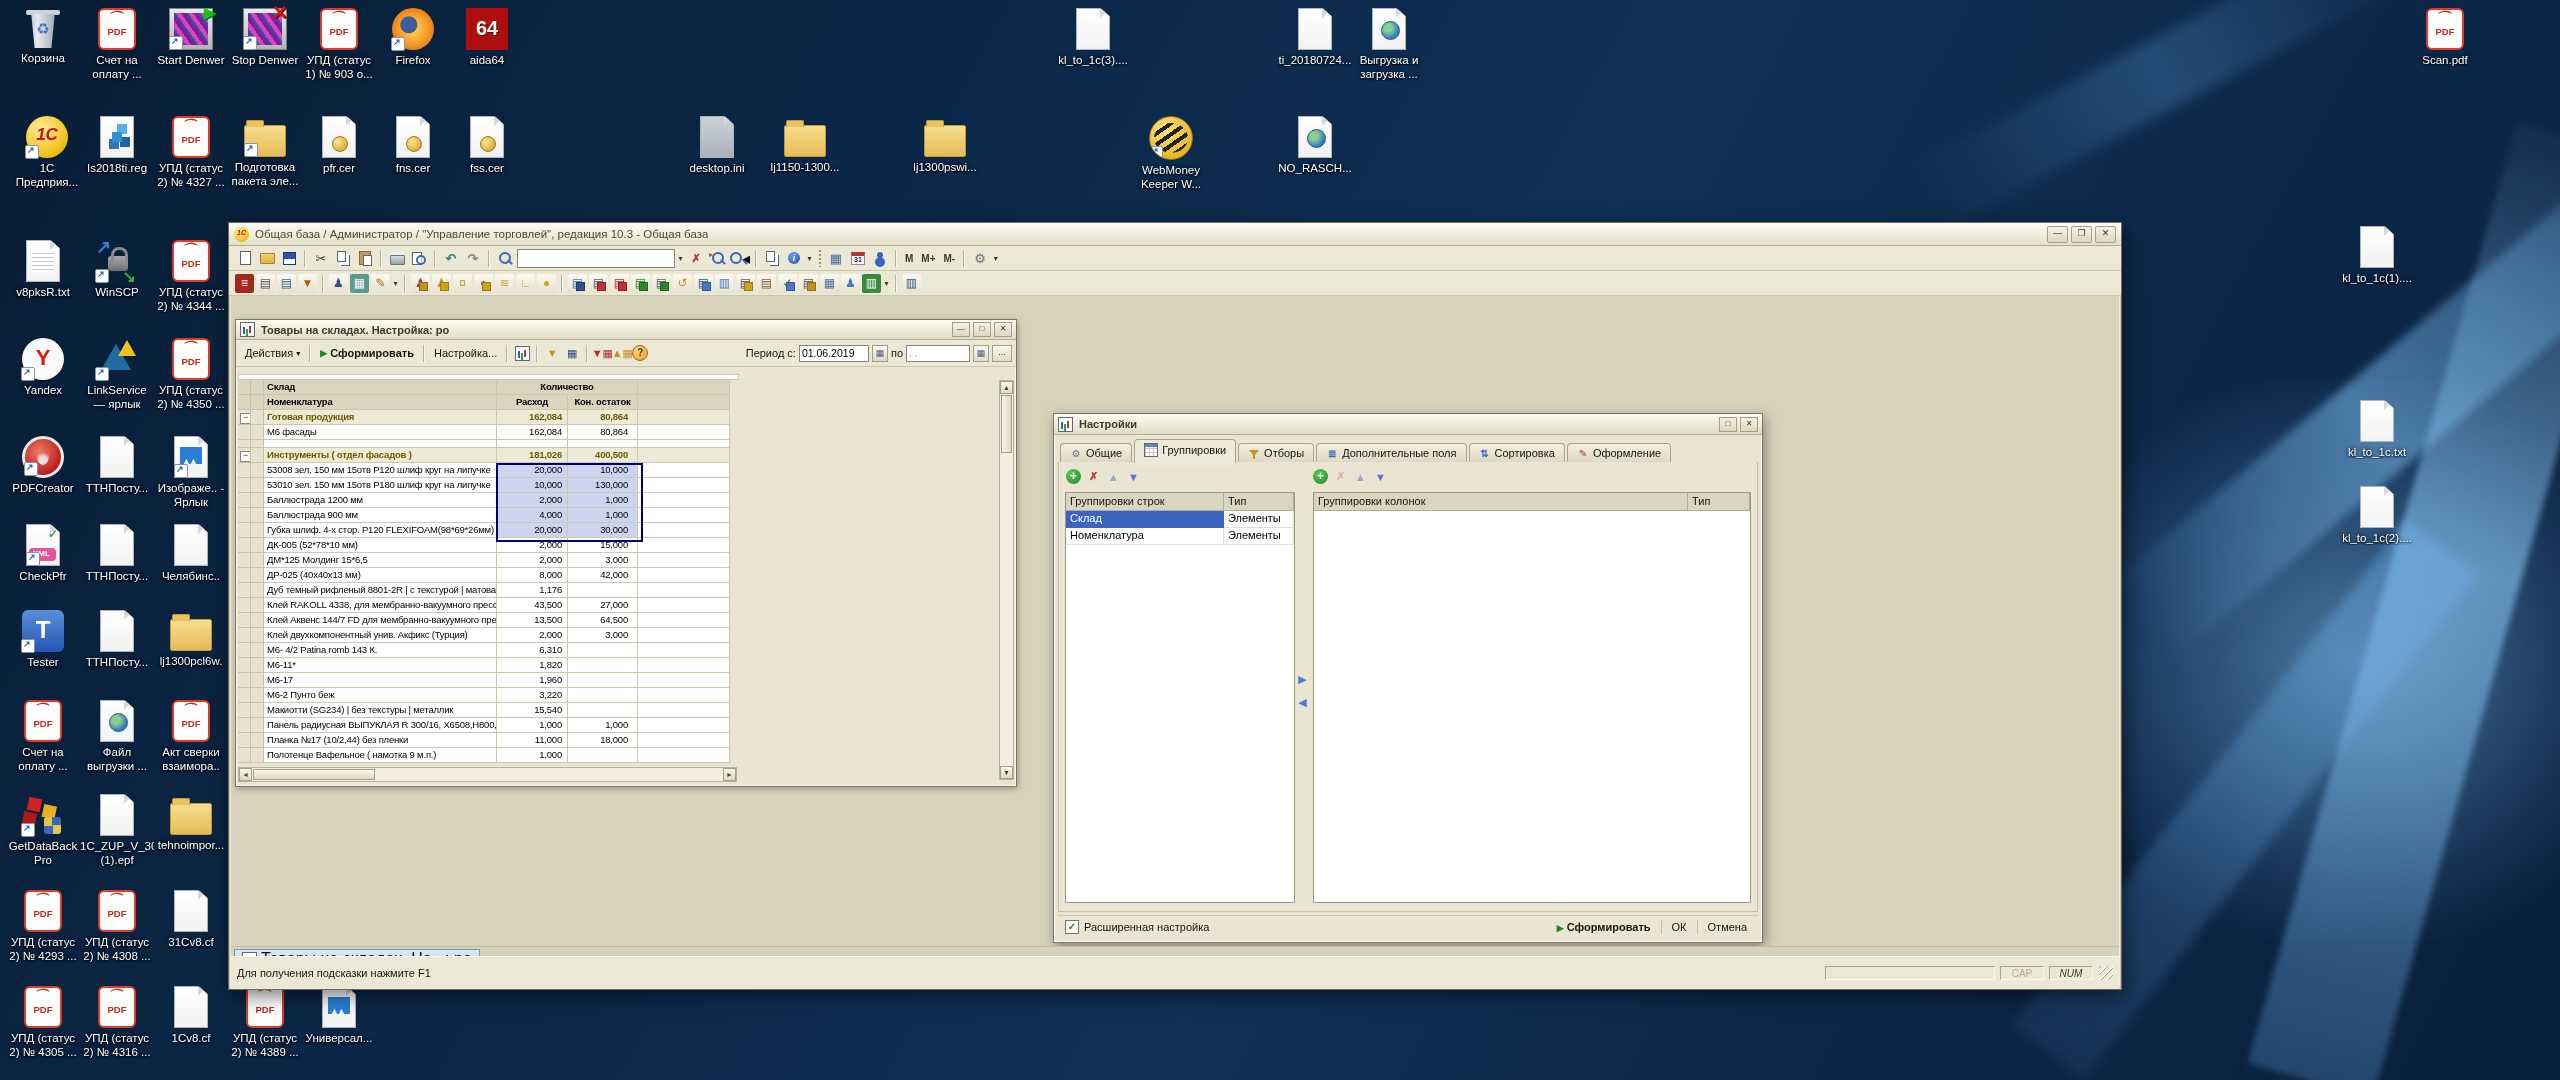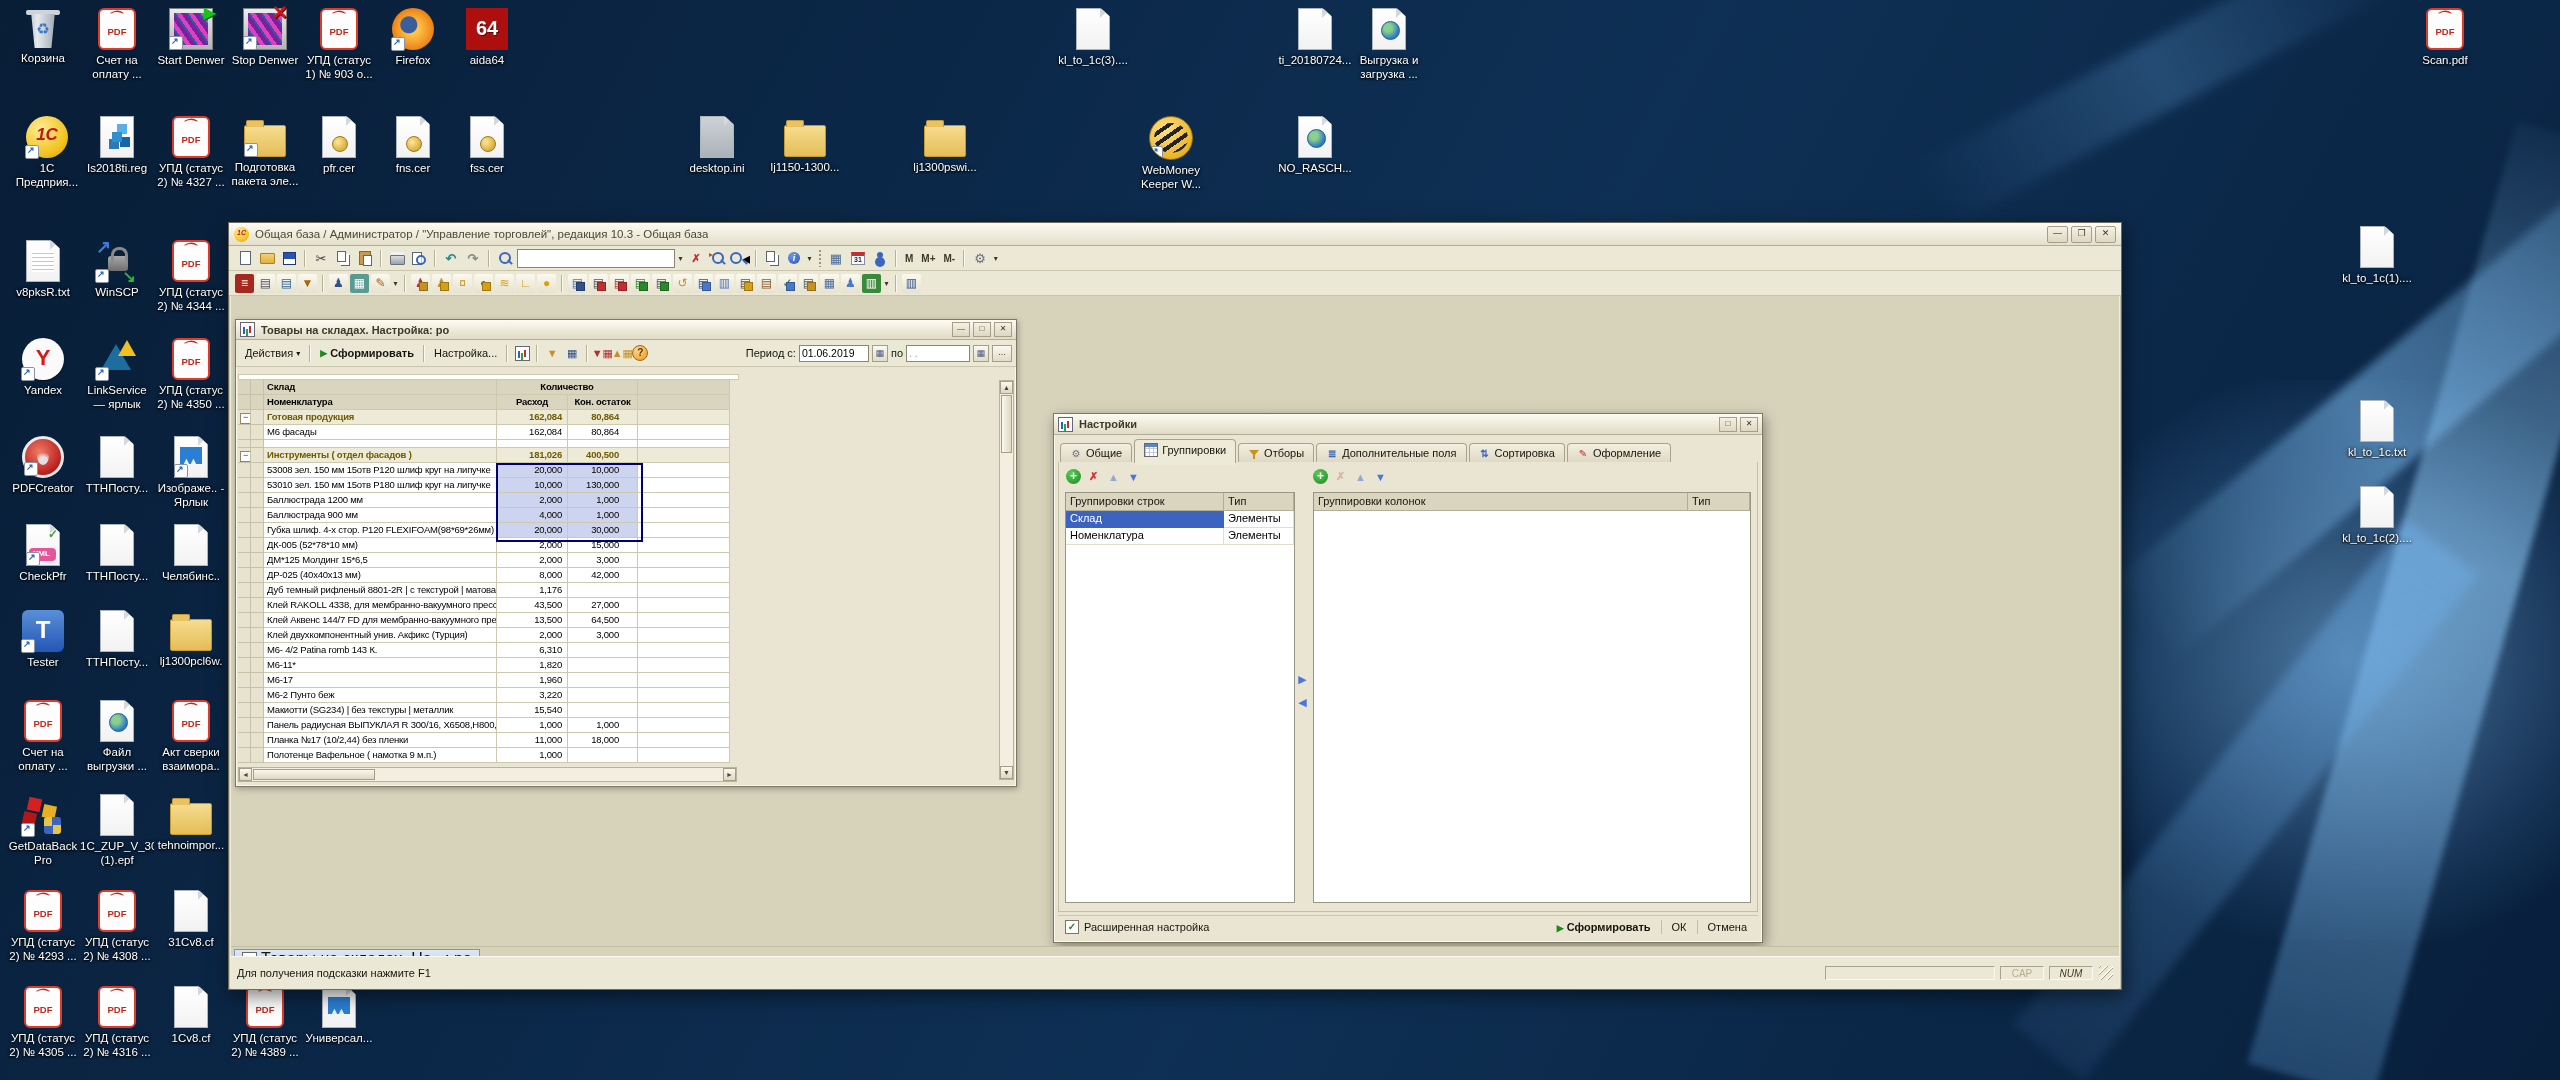--- a/index.html
+++ b/index.html
@@ -191,21 +191,21 @@
   
   .sheet-top{position:absolute;left:2px;top:54px;width:499px;height:4px;background:#fff;border:1px solid #cdc9ae;}
   .rtable{position:absolute;left:2px;top:60px;width:505px;}
   .trow{display:flex;height:15px;font-size:9.5px;line-height:14px;letter-spacing:-0.2px;}
   .trow.sp{height:8px;}
   .tc{border-right:1px solid #cdc9ae;border-bottom:1px solid #cdc9ae;background:#fff;
     white-space:nowrap;overflow:hidden;box-sizing:border-box;}
   .c-m1,.c-m2{width:13px;background:#e7e3cf;border-color:#c6c2a8;position:relative;flex:none;}
   .c-name{width:233px;padding-left:3px;flex:none;}
   .c-e{width:71px;text-align:right;padding-right:5px;flex:none;}
-  .c-b{width:70px;text-align:right;padding-right:18px;flex:none;}
+  .c-b{width:70px;text-align:right;padding-right:9px;flex:none;}
   .c-x{width:92px;flex:none;}
   .hrow .tc{background:#d9d5bf;font-weight:bold;text-align:left;}
   .hrow .c-e,.hrow .c-b,.hrow .c-qty{text-align:center;padding:0;}
   .c-qty{width:141px;text-align:center;flex:none;}
   .grow .c-name,.grow .c-e,.grow .c-b{background:#eeead8;font-weight:bold;color:#6d5b00;}
   .grow .c-x{background:#eeead8;}
   .exp{position:absolute;left:2px;top:3px;width:9px;height:9px;background:#fff;border:1px solid #8a8670;
     font-size:9px;line-height:7px;text-align:center;color:#3a3828;}
   .cell-sel{background:#cdd4ef !important;}
   .sel-box{position:absolute;left:260px;top:143px;width:143px;height:75px;border:2px solid #00007b;pointer-events:none;}

